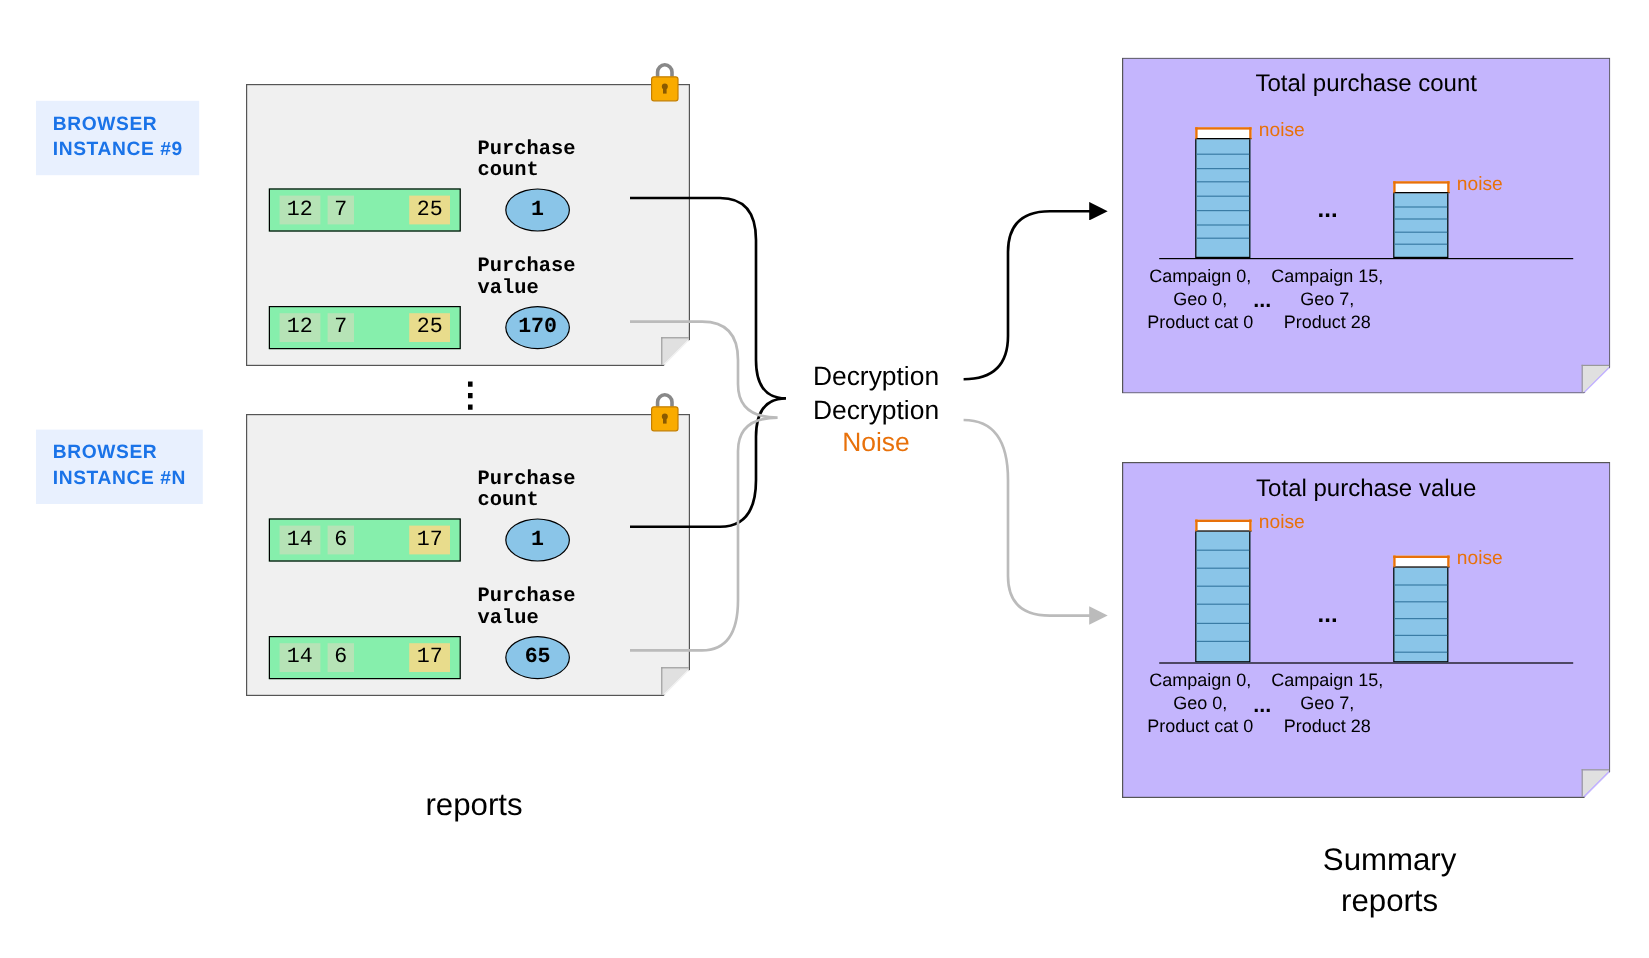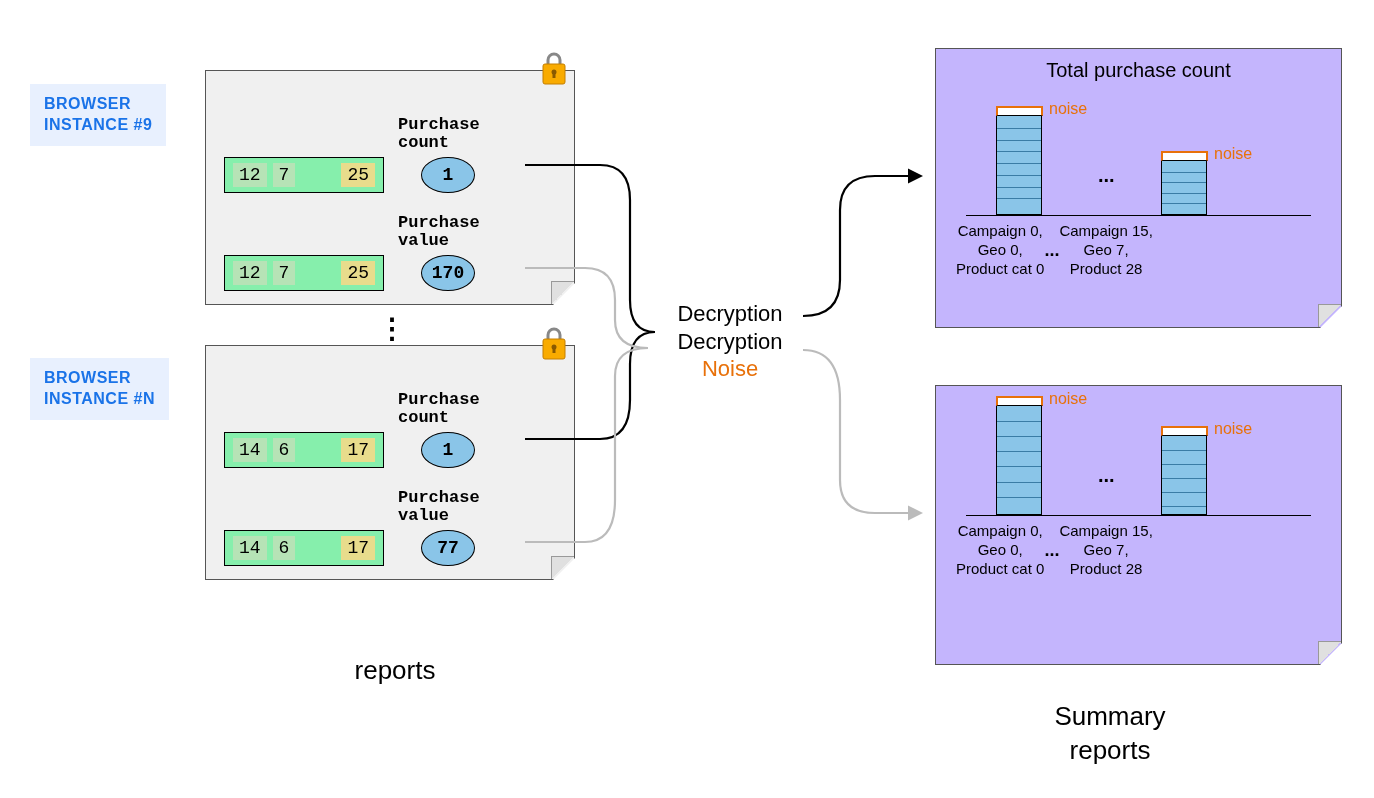--- a/index.html
+++ b/index.html
@@ -271,21 +271,21 @@
         <span class="chip green">6</span>
         <span style="flex:1"></span>
         <span class="chip yellow">17</span>
       </div>
     </div>
     <div class="metric-col">
       <div class="metric-label">
         <span>Purchase</span><br>
         <span>value</span>
       </div>
-      <div class="bubble">77</div>
+      <div class="bubble">65</div>
     </div>
   </div>
 </div>
 
 <svg class="lock" style="left:540px;top:327px;" viewBox="0 0 28 34">
   <path d="M8 12 V8 a6 6 0 0 1 12 0 V12" fill="none" stroke="#888" stroke-width="3"></path>
   <rect x="3" y="12" width="22" height="20" rx="2" fill="#f9ab00" stroke="#c47f00" stroke-width="1"></rect>
   <circle cx="14" cy="20" r="2.5" fill="#8a5a00"></circle>
   <rect x="12.5" y="20" width="3" height="6" fill="#8a5a00"></rect>
 </svg>
@@ -325,20 +325,21 @@
       <span>Campaign 0,</span><br><span>Geo 0,</span><br><span>Product cat 0</span>
     </div>
     <div class="mid">...</div>
     <div>
       <span>Campaign 15,</span><br><span>Geo 7,</span><br><span>Product 28</span>
     </div>
   </div>
 </div>
 
 <div class="summary-card" style="left:935px;top:373px;">
+  <div class="summary-title">Total purchase value</div>
   <div class="chart-area">
     <div class="bar" style="left:30px;height:110px;">
       <div class="noise-top"></div>
       <div class="noise-label">noise</div>
       <div class="stripe" style="top:14%"></div>
         <div class="stripe" style="top:28%"></div>
         <div class="stripe" style="top:42%"></div>
         <div class="stripe" style="top:56%"></div>
         <div class="stripe" style="top:70%"></div>
         <div class="stripe" style="top:84%"></div>
@@ -361,21 +362,21 @@
     <div class="mid">...</div>
     <div>
       <span>Campaign 15,</span><br><span>Geo 7,</span><br><span>Product 28</span>
     </div>
   </div>
 </div>
 
 <div class="big-label" style="left:280px;top:620px;width:230px;">
   <br><span>reports</span>
 </div>
-<div class="big-label" style="left:1010px;top:700px;width:200px;">
+<div class="big-label" style="left:1058px;top:700px;width:200px;">
   <span>Summary</span><br><span>reports</span>
 </div>
 
 <svg class="connectors" width="1374" height="798">
   <defs>
     <marker id="arrow-black" viewBox="0 0 10 10" refX="8" refY="5" markerWidth="7" markerHeight="7" orient="auto-start-reverse">
       <path d="M 0 0 L 10 5 L 0 10 z" fill="#000"></path>
     </marker>
     <marker id="arrow-grey" viewBox="0 0 10 10" refX="8" refY="5" markerWidth="7" markerHeight="7" orient="auto-start-reverse">
       <path d="M 0 0 L 10 5 L 0 10 z" fill="#bbb"></path>

